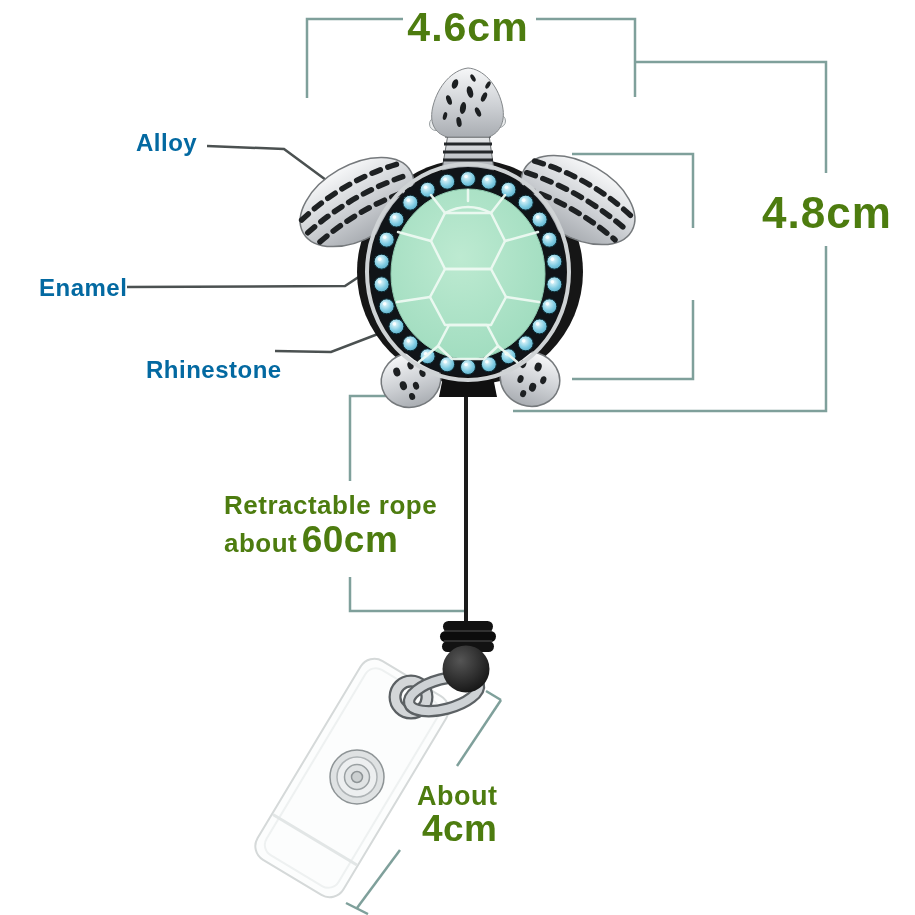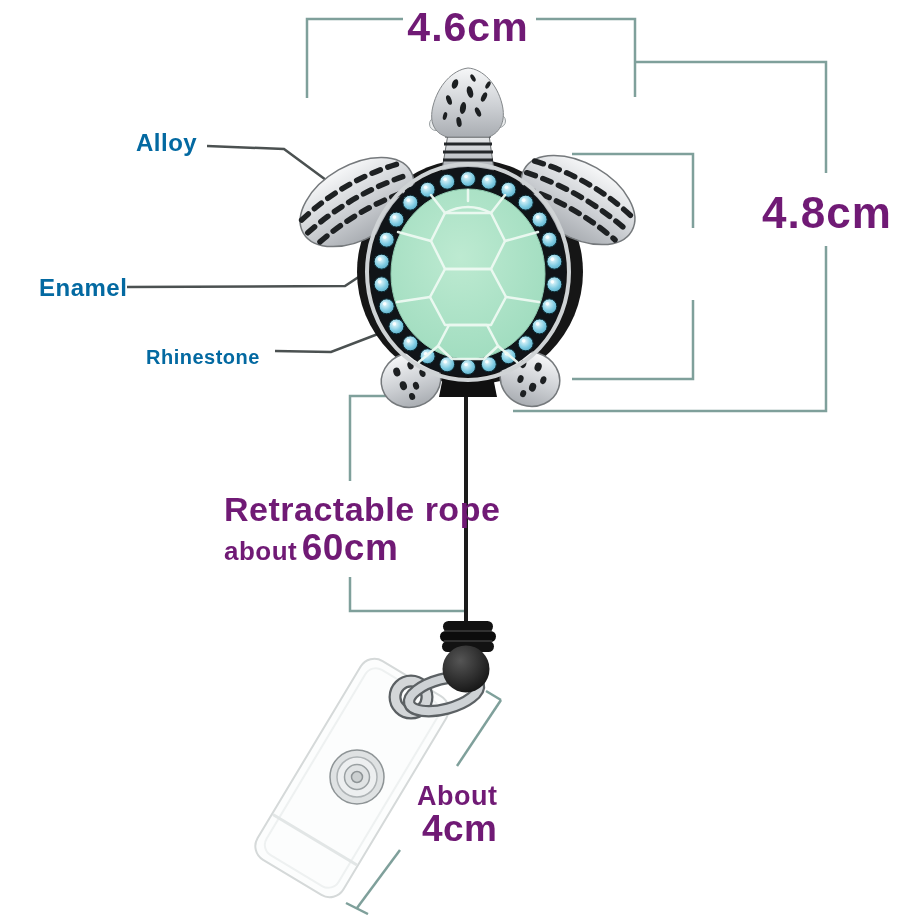--- a/index.html
+++ b/index.html
@@ -1,29 +1,29 @@
 <!DOCTYPE html>
 <html><head>
 <meta charset="utf-8">
 <style>
   html,body{margin:0;padding:0;background:#fff;}
   #canvas{position:relative;width:915px;height:915px;background:#ffffff;overflow:hidden;
           font-family:"Liberation Sans",sans-serif;}
   #scene{position:absolute;left:0;top:0;}
   .abs{position:absolute;font-weight:bold;white-space:nowrap;}
-  .dim{color:#701a75;}
+  .dim{color:#4d7c0f;}
   .lbl{color:#0369a1;}
   #t46{left:468px;top:4px;transform:translateX(-50%);font-size:41px;letter-spacing:1px;}
   #t48{left:827px;top:188px;transform:translateX(-50%);font-size:44px;letter-spacing:1px;}
   #t32{left:694px;top:248px;transform:translateX(-50%);font-size:38px;letter-spacing:1px;}
   #alloy{left:136px;top:129px;font-size:24px;letter-spacing:.5px;}
   #enamel{left:39px;top:274px;font-size:24px;letter-spacing:.5px;}
-  #rhinestone{left:146px;top:346px;font-size:20px;letter-spacing:.5px;}
+  #rhinestone{left:146px;top:356px;font-size:24px;letter-spacing:.5px;}
   #ropetext{left:224px;top:491px;line-height:1.1;}
-  #ropetext .l1{font-size:34px;letter-spacing:.5px;}
+  #ropetext .l1{font-size:26px;letter-spacing:.5px;}
   #ropetext .sm{font-size:26px;letter-spacing:.5px;}
   #ropetext .bg{font-size:37px;letter-spacing:.5px;}
   #about4{left:417px;top:782px;line-height:1.05;}
   #about4 .sm{font-size:27px;letter-spacing:.5px;}
   #about4 .bg{font-size:37px;letter-spacing:.5px;text-align:right;}
 </style>
 </head>
 <body>
 
 <div id="canvas">

